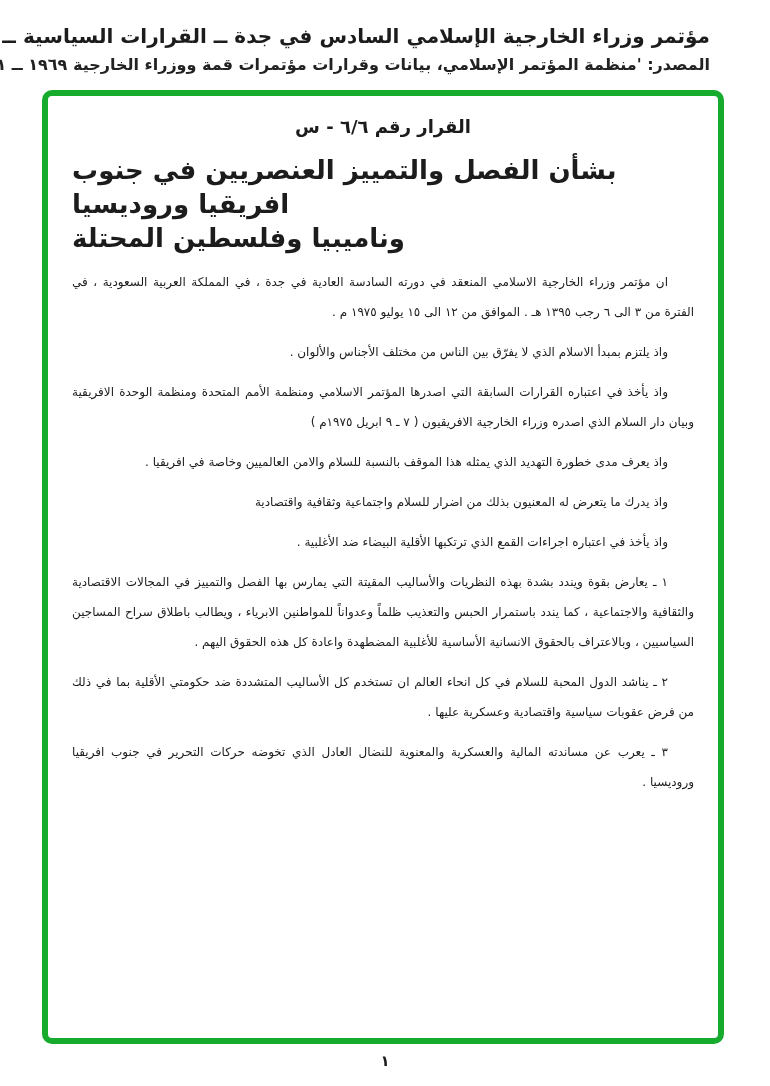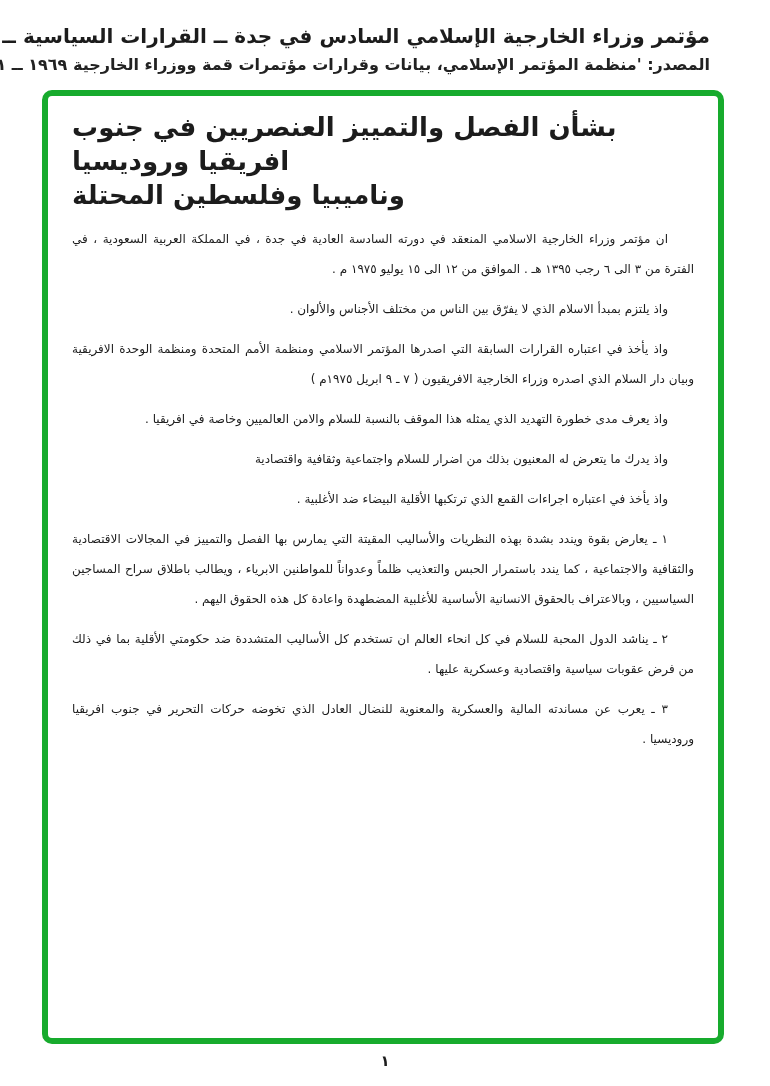--- a/index.html
+++ b/index.html
@@ -85,20 +85,21 @@
 <body>
 
 <div class="page">
 
   <header class="doc-header">
     <div class="line1">مؤتمر وزراء الخارجية الإسلامي السادس في جدة ــ القرارات السياسية ــ القرار الرقم ٦/٦ ــ س</div>
     <div class="line2">المصدر: 'منظمة المؤتمر الإسلامي، بيانات وقرارات مؤتمرات قمة ووزراء الخارجية ١٩٦٩ ــ ١٩٨١، ص ١٣٠ ــ ١٣١'</div>
   </header>
 
   <section class="green-box" style="border-color: rgb(23, 171, 45);">
+    <div class="decision-number">القرار رقم ٦/٦ - س</div>
 
     <div class="doc-title">بشأن الفصل والتمييز العنصريين في جنوب افريقيا وروديسيا</div>
     <div class="doc-title">وناميبيا وفلسطين المحتلة</div>
 
     <div class="title-gap"></div>
 
     <div class="body-text">
       <p>ان مؤتمر وزراء الخارجية الاسلامي المنعقد في دورته السادسة العادية في جدة ، في المملكة العربية السعودية ، في الفترة من ٣ الى ٦ رجب ١٣٩٥ هـ . الموافق من ١٢ الى ١٥ يوليو ١٩٧٥ م .</p>
       <p>واذ يلتزم بمبدأ الاسلام الذي لا يفرّق بين الناس من مختلف الأجناس والألوان .</p>
       <p>واذ يأخذ في اعتباره القرارات السابقة التي اصدرها المؤتمر الاسلامي ومنظمة الأمم المتحدة ومنظمة الوحدة الافريقية وبيان دار السلام الذي اصدره وزراء الخارجية الافريقيون ( ٧ ـ ٩ ابريل ١٩٧٥م )</p>

